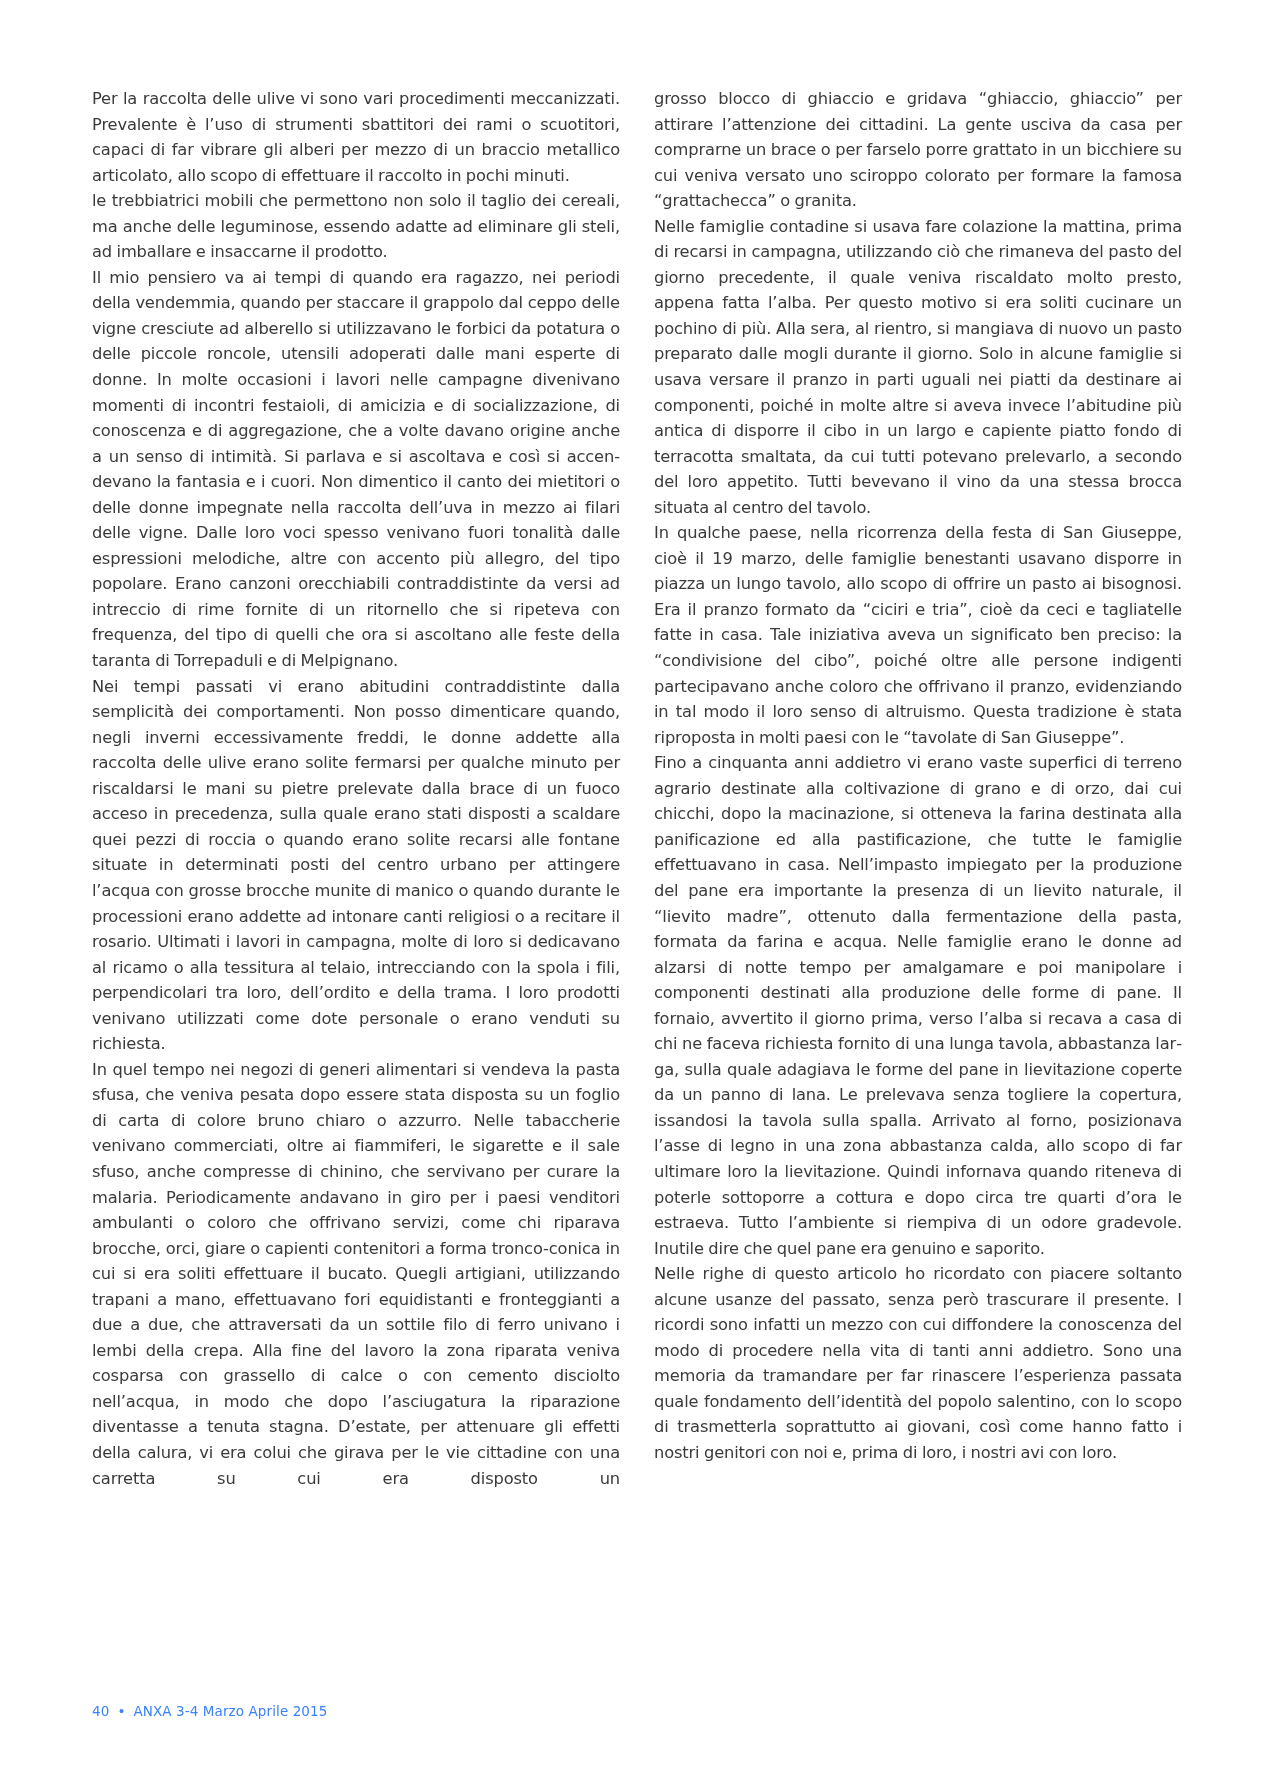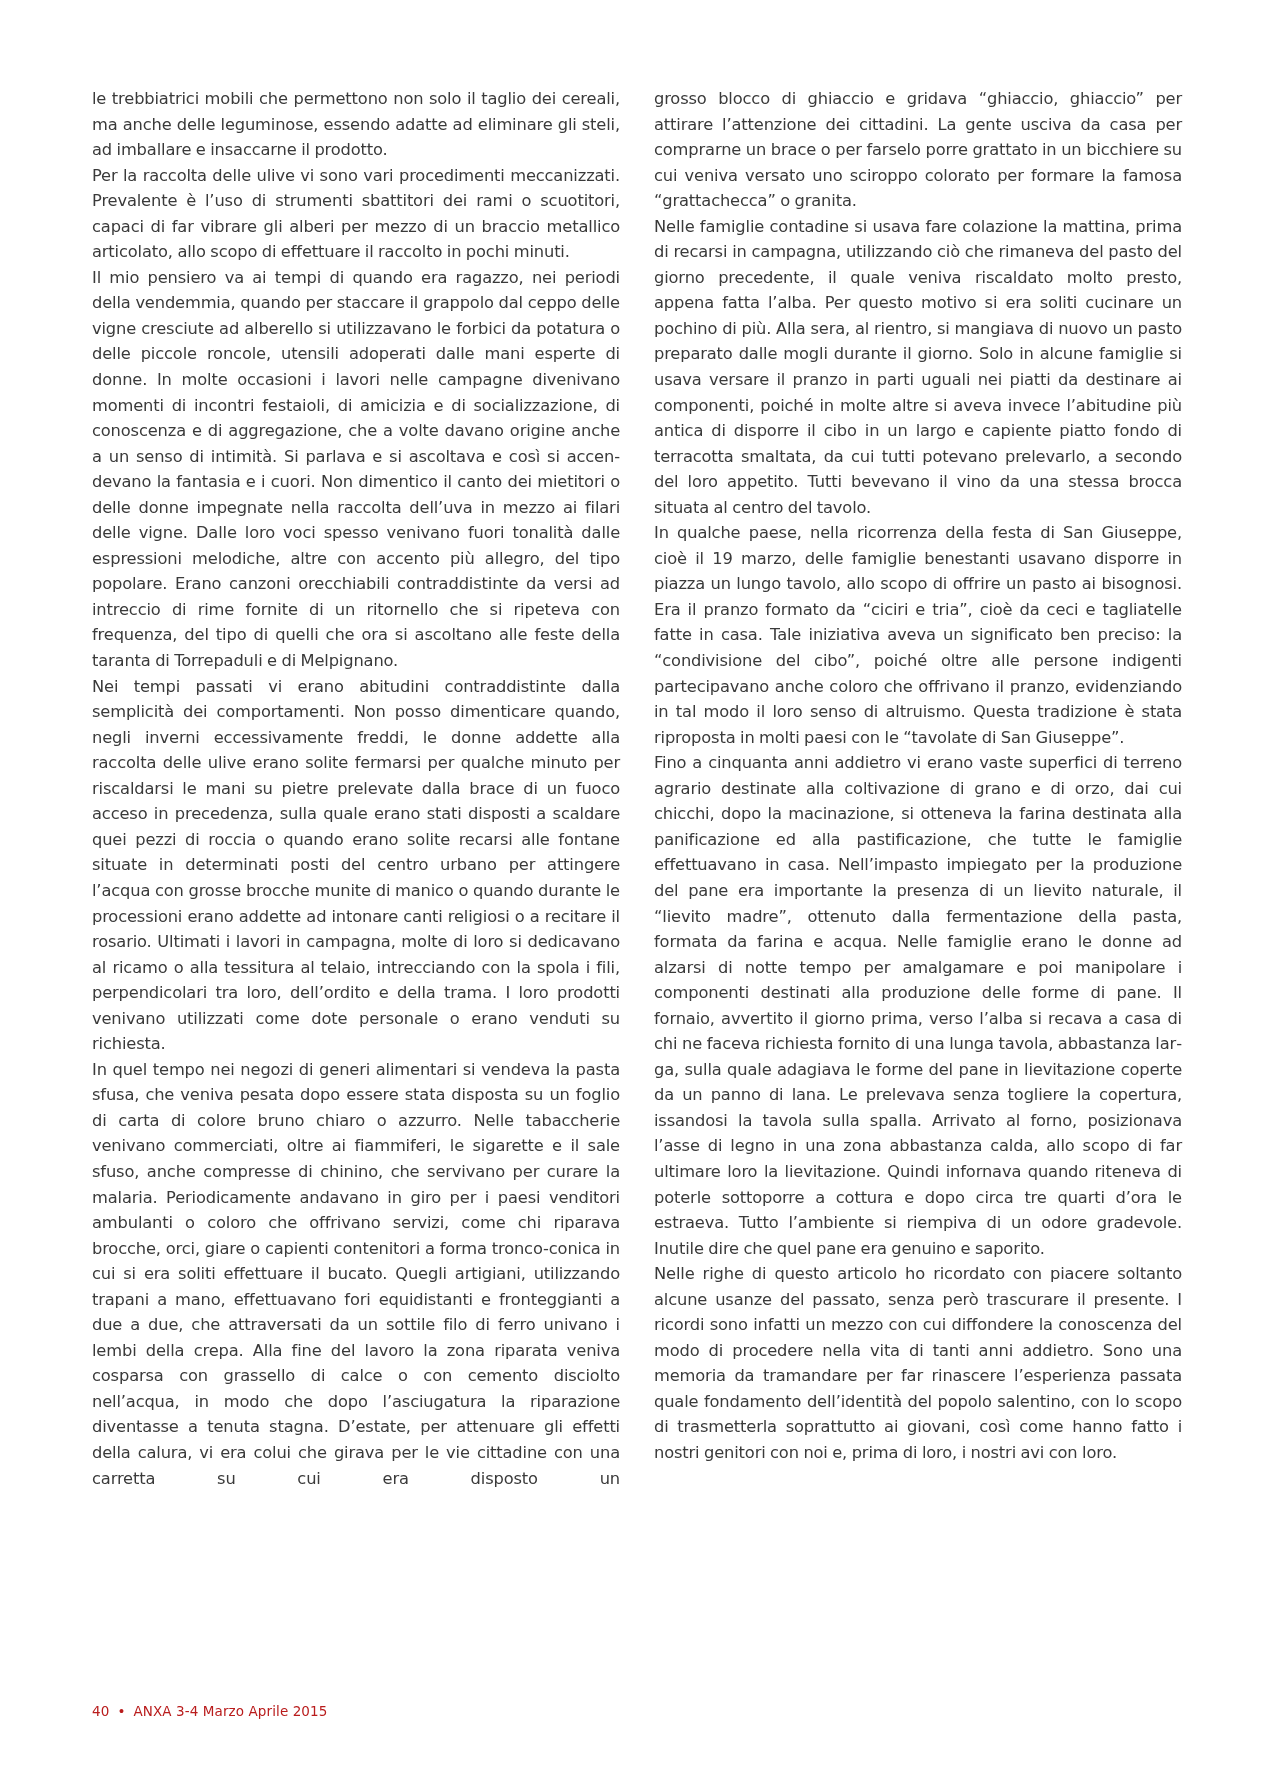--- a/index.html
+++ b/index.html
@@ -20,32 +20,32 @@
     }
     .col-left { left: 92px; }
     .col-right { left: 654px; }
     .col p { margin: 0; text-align-last: left; }
     .footer {
       position: absolute;
       left: 92px;
       top: 1703px;
       font-family: "DejaVu Sans", sans-serif;
       font-size: 13.5px;
-      color: #b91c1c;
+      color: #3b82f6;
       letter-spacing: 0.1px;
     }
     .footer .sep { margin: 0 8px; }
   </style>
 </head>
 <body>
 
 <div class="page">
   <div class="col col-left">
+    <p>Per la raccolta delle ulive vi sono vari procedimenti mec­canizzati. Prevalente è l’uso di strumenti sbattitori dei rami o scuotitori, capaci di far vibrare gli alberi per mezzo di un braccio metallico articolato, allo scopo di effettuare il raccolto in pochi minuti.</p>
     <p>le trebbiatrici mobili che permettono non solo il taglio dei cereali, ma anche delle leguminose, essendo adatte ad eliminare gli steli, ad imballare e insaccarne il prodotto.</p>
-    <p>Per la raccolta delle ulive vi sono vari procedimenti mec­canizzati. Prevalente è l’uso di strumenti sbattitori dei rami o scuotitori, capaci di far vibrare gli alberi per mezzo di un braccio metallico articolato, allo scopo di effettuare il raccolto in pochi minuti.</p>
     <p>Il mio pensiero va ai tempi di quando era ragazzo, nei pe­riodi della vendemmia, quando per staccare il grappolo dal ceppo delle vigne cresciute ad alberello si utilizzava­no le forbici da potatura o delle piccole roncole, utensili adoperati dalle mani esperte di donne. In molte occasioni i lavori nelle campagne divenivano momenti di incontri festaioli, di amicizia e di socializzazione, di conoscenza e di aggregazione, che a volte davano origine anche a un senso di intimità. Si parlava e si ascoltava e così si accen­devano la fantasia e i cuori. Non dimentico il canto dei mietitori o delle donne impegnate nella raccolta dell’u­va in mezzo ai filari delle vigne. Dalle loro voci spesso venivano fuori tonalità dalle espressioni melodiche, altre con accento più allegro, del tipo popolare. Erano canzoni orecchiabili contraddistinte da versi ad intreccio di rime fornite di un ritornello che si ripeteva con frequenza, del tipo di quelli che ora si ascoltano alle feste della taranta di Torrepaduli e di Melpignano.</p>
     <p>Nei tempi passati vi erano abitudini contraddistinte dal­la semplicità dei comportamenti. Non posso dimentica­re quando, negli inverni eccessivamente freddi, le donne addette alla raccolta delle ulive erano solite fermarsi per qualche minuto per riscaldarsi le mani su pietre prelevate dalla brace di un fuoco acceso in precedenza, sulla quale erano stati disposti a scaldare quei pezzi di roccia o quan­do erano solite recarsi alle fontane situate in determinati posti del centro urbano per attingere l’acqua con grosse brocche munite di manico o quando durante le proces­sioni erano addette ad intonare canti religiosi o a recitare il rosario. Ultimati i lavori in campagna, molte di loro si dedicavano al ricamo o alla tessitura al telaio, intreccian­do con la spola i fili, perpendicolari tra loro, dell’ordito e della trama. I loro prodotti venivano utilizzati come dote personale o erano venduti su richiesta.</p>
     <p style="text-align-last: justify;">In quel tempo nei negozi di generi alimentari si vendeva la pasta sfusa, che veniva pesata dopo essere stata dispo­sta su un foglio di carta di colore bruno chiaro o azzurro. Nelle tabaccherie venivano commerciati, oltre ai fiammi­feri, le sigarette e il sale sfuso, anche compresse di chini­no, che servivano per curare la malaria. Periodicamente andavano in giro per i paesi venditori ambulanti o coloro che offrivano servizi, come chi riparava brocche, orci, giare o capienti contenitori a forma tronco-conica in cui si era soliti effettuare il bucato. Quegli artigiani, utilizzando tra­pani a mano, effettuavano fori equidistanti e fronteggian­ti a due a due, che attraversati da un sottile filo di ferro univano i lembi della crepa. Alla fine del lavoro la zona riparata veniva cosparsa con grassello di calce o con ce­mento disciolto nell’acqua, in modo che dopo l’asciugatu­ra la riparazione diventasse a tenuta stagna. D’estate, per attenuare gli effetti della calura, vi era colui che girava per le vie cittadine con una carretta su cui era disposto un</p>
   </div>
 
   <div class="col col-right">
     <p>grosso blocco di ghiaccio e gridava “ghiaccio, ghiaccio” per attirare l’attenzione dei cittadini. La gente usciva da casa per comprarne un brace o per farselo porre grattato in un bicchiere su cui veniva versato uno sciroppo colorato per formare la famosa “grattachecca” o granita.</p>
     <p>Nelle famiglie contadine si usava fare colazione la mat­tina, prima di recarsi in campagna, utilizzando ciò che ri­maneva del pasto del giorno precedente, il quale veniva riscaldato molto presto, appena fatta l’alba. Per questo motivo si era soliti cucinare un pochino di più. Alla sera, al rientro, si mangiava di nuovo un pasto preparato dalle mogli durante il giorno. Solo in alcune famiglie si usava versare il pranzo in parti uguali nei piatti da destinare ai componenti, poiché in molte altre si aveva invece l’abitu­dine più antica di disporre il cibo in un largo e capiente piatto fondo di terracotta smaltata, da cui tutti potevano prelevarlo, a secondo del loro appetito. Tutti bevevano il vino da una stessa brocca situata al centro del tavolo.</p>
     <p>In qualche paese, nella ricorrenza della festa di San Giu­seppe, cioè il 19 marzo, delle famiglie benestanti usavano disporre in piazza un lungo tavolo, allo scopo di offrire un pasto ai bisognosi. Era il pranzo formato da “ciciri e tria”, cioè da ceci e tagliatelle fatte in casa. Tale iniziativa aveva un significato ben preciso: la “condivisione del cibo”, poiché oltre alle persone indigenti partecipavano anche coloro che offrivano il pranzo, evidenziando in tal modo il loro senso di altruismo. Questa tradizione è stata ripropo­sta in molti paesi con le “tavolate di San Giuseppe”.</p>
     <p>Fino a cinquanta anni addietro vi erano vaste superfici di terreno agrario destinate alla coltivazione di grano e di orzo, dai cui chicchi, dopo la macinazione, si otteneva la farina destinata alla panificazione ed alla pastificazione, che tutte le famiglie effettuavano in casa. Nell’impasto impiegato per la produzione del pane era importante la presenza di un lievito naturale, il “lievito madre”, ottenuto dalla fermentazione della pasta, formata da farina e acqua. Nelle famiglie erano le donne ad alzarsi di notte tempo per amalgamare e poi manipolare i componenti destinati alla produzione delle forme di pane. Il fornaio, avvertito il giorno prima, verso l’alba si recava a casa di chi ne fa­ceva richiesta fornito di una lunga tavola, abbastanza lar­ga, sulla quale adagiava le forme del pane in lievitazione coperte da un panno di lana. Le prelevava senza togliere la copertura, issandosi la tavola sulla spalla. Arrivato al forno, posizionava l’asse di legno in una zona abbastanza calda, allo scopo di far ultimare loro la lievitazione. Quindi infornava quando riteneva di poterle sottoporre a cottura e dopo circa tre quarti d’ora le estraeva. Tutto l’ambiente si riempiva di un odore gradevole. Inutile dire che quel pane era genuino e saporito.</p>

